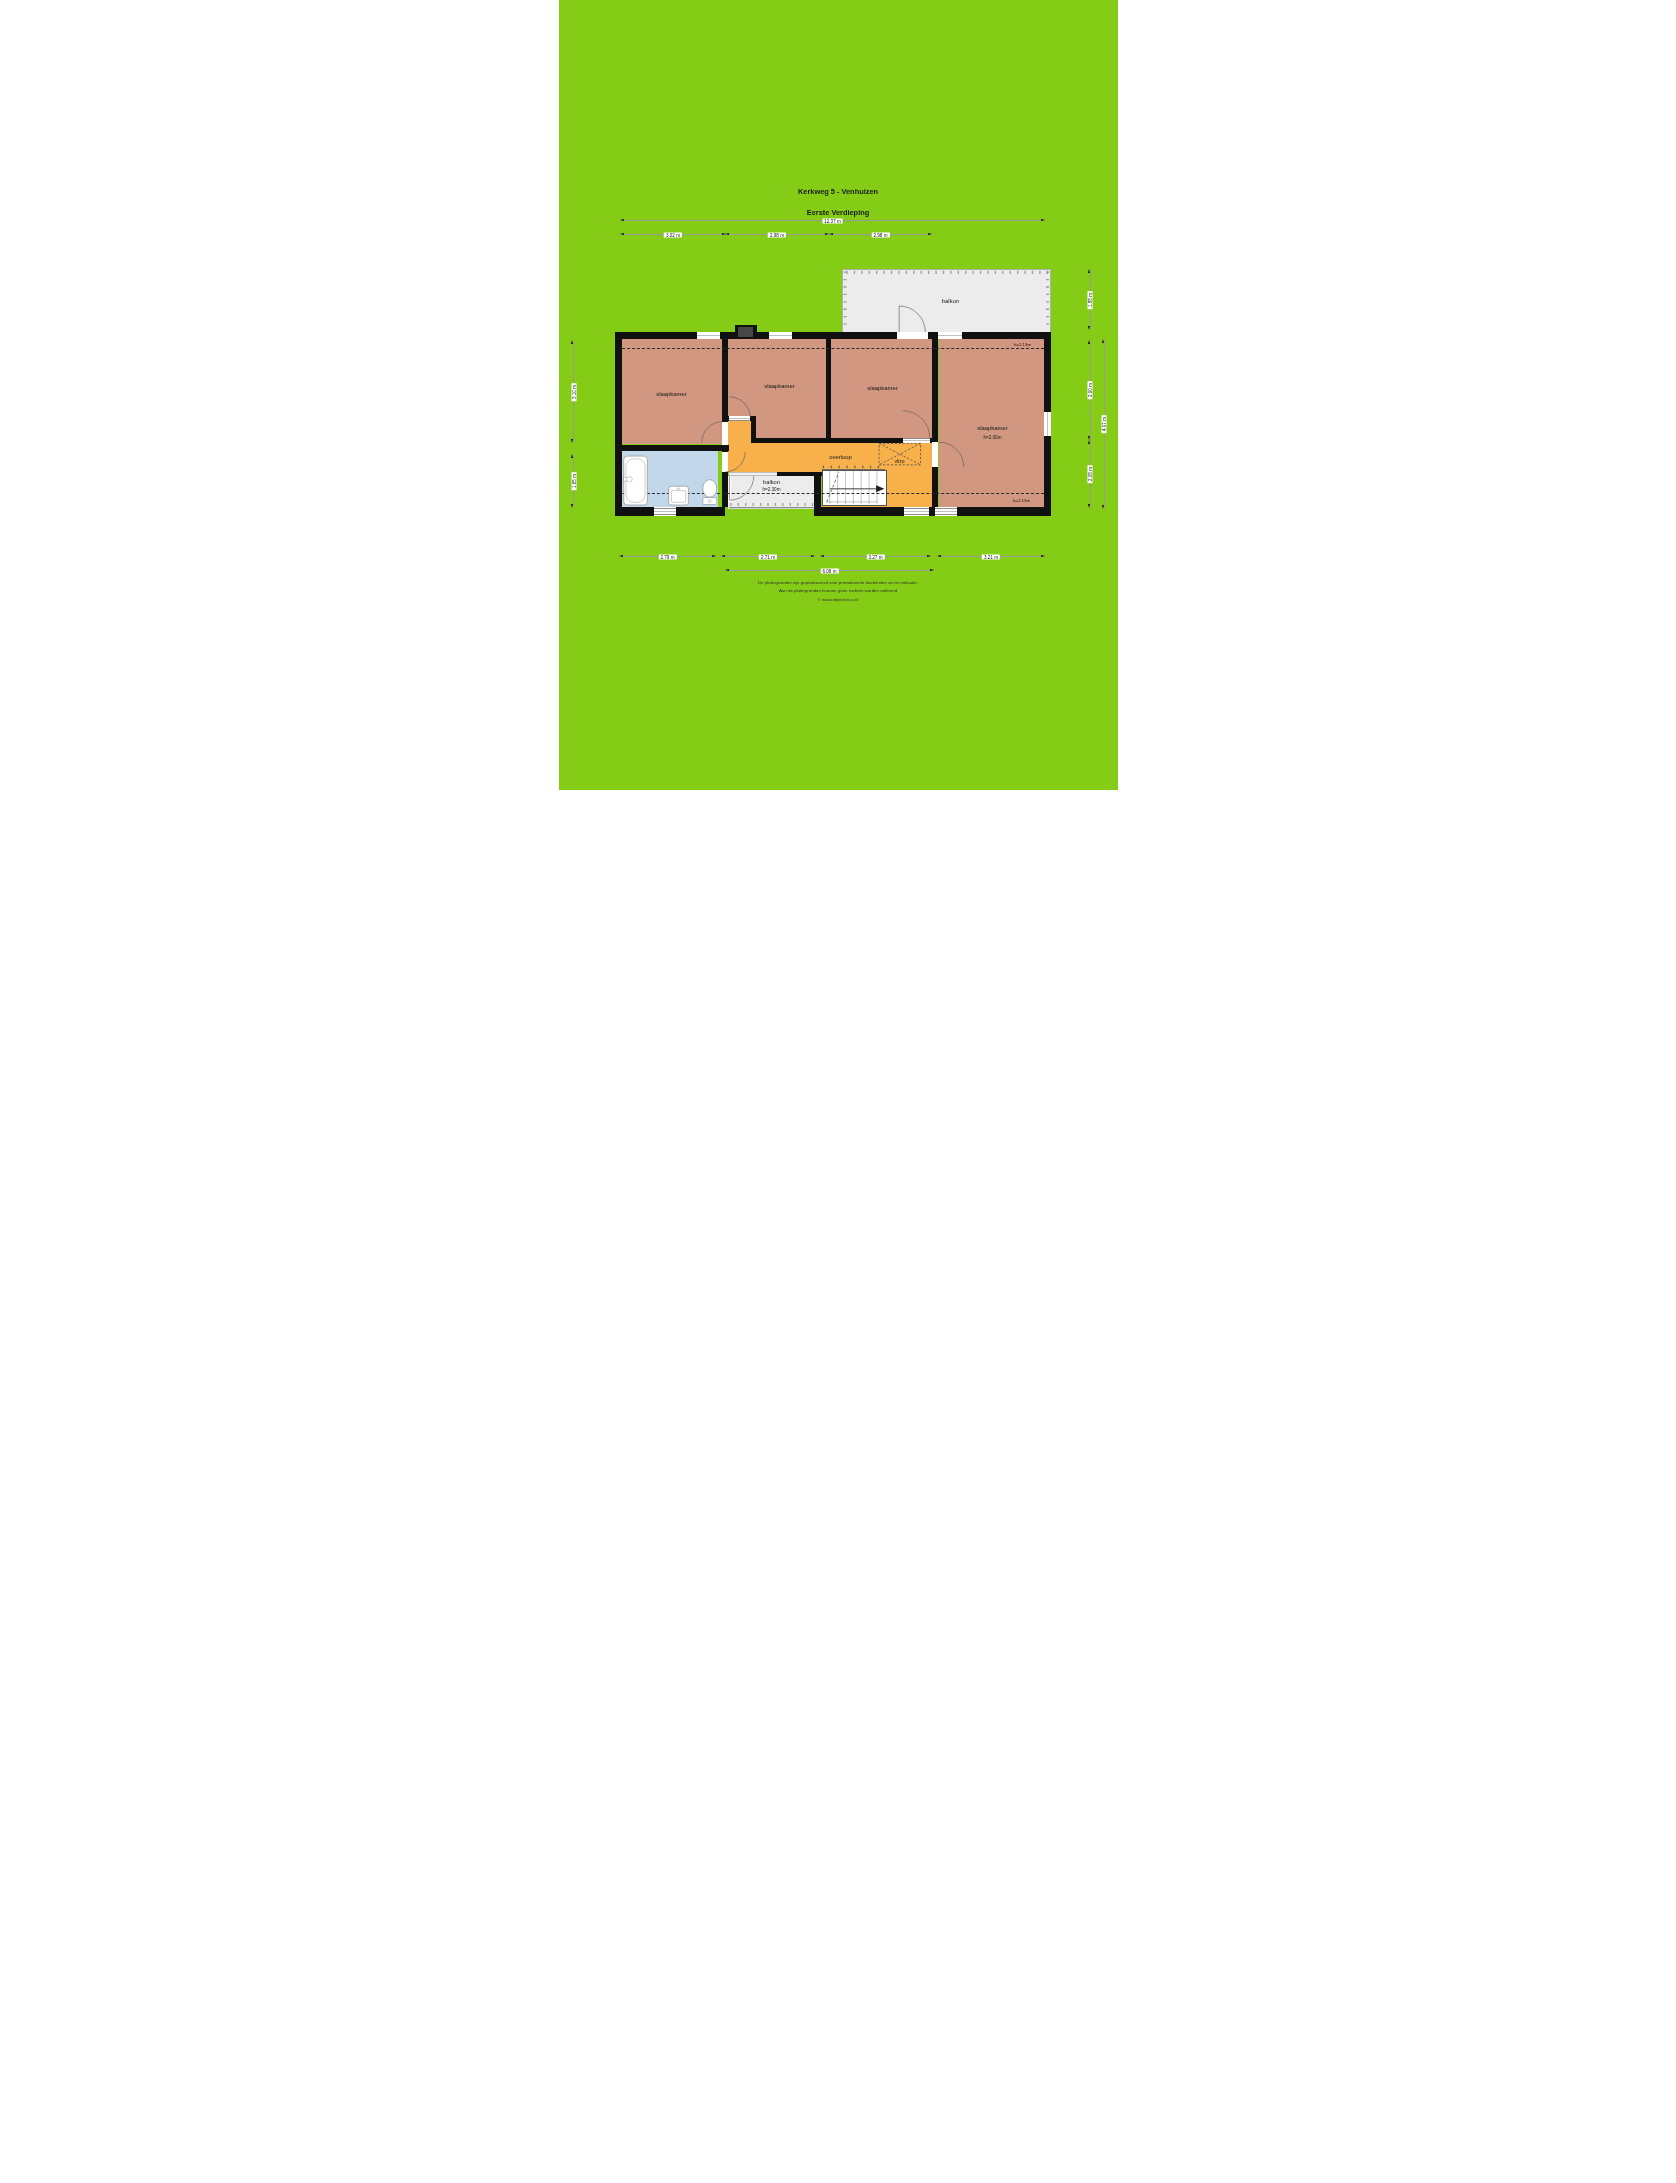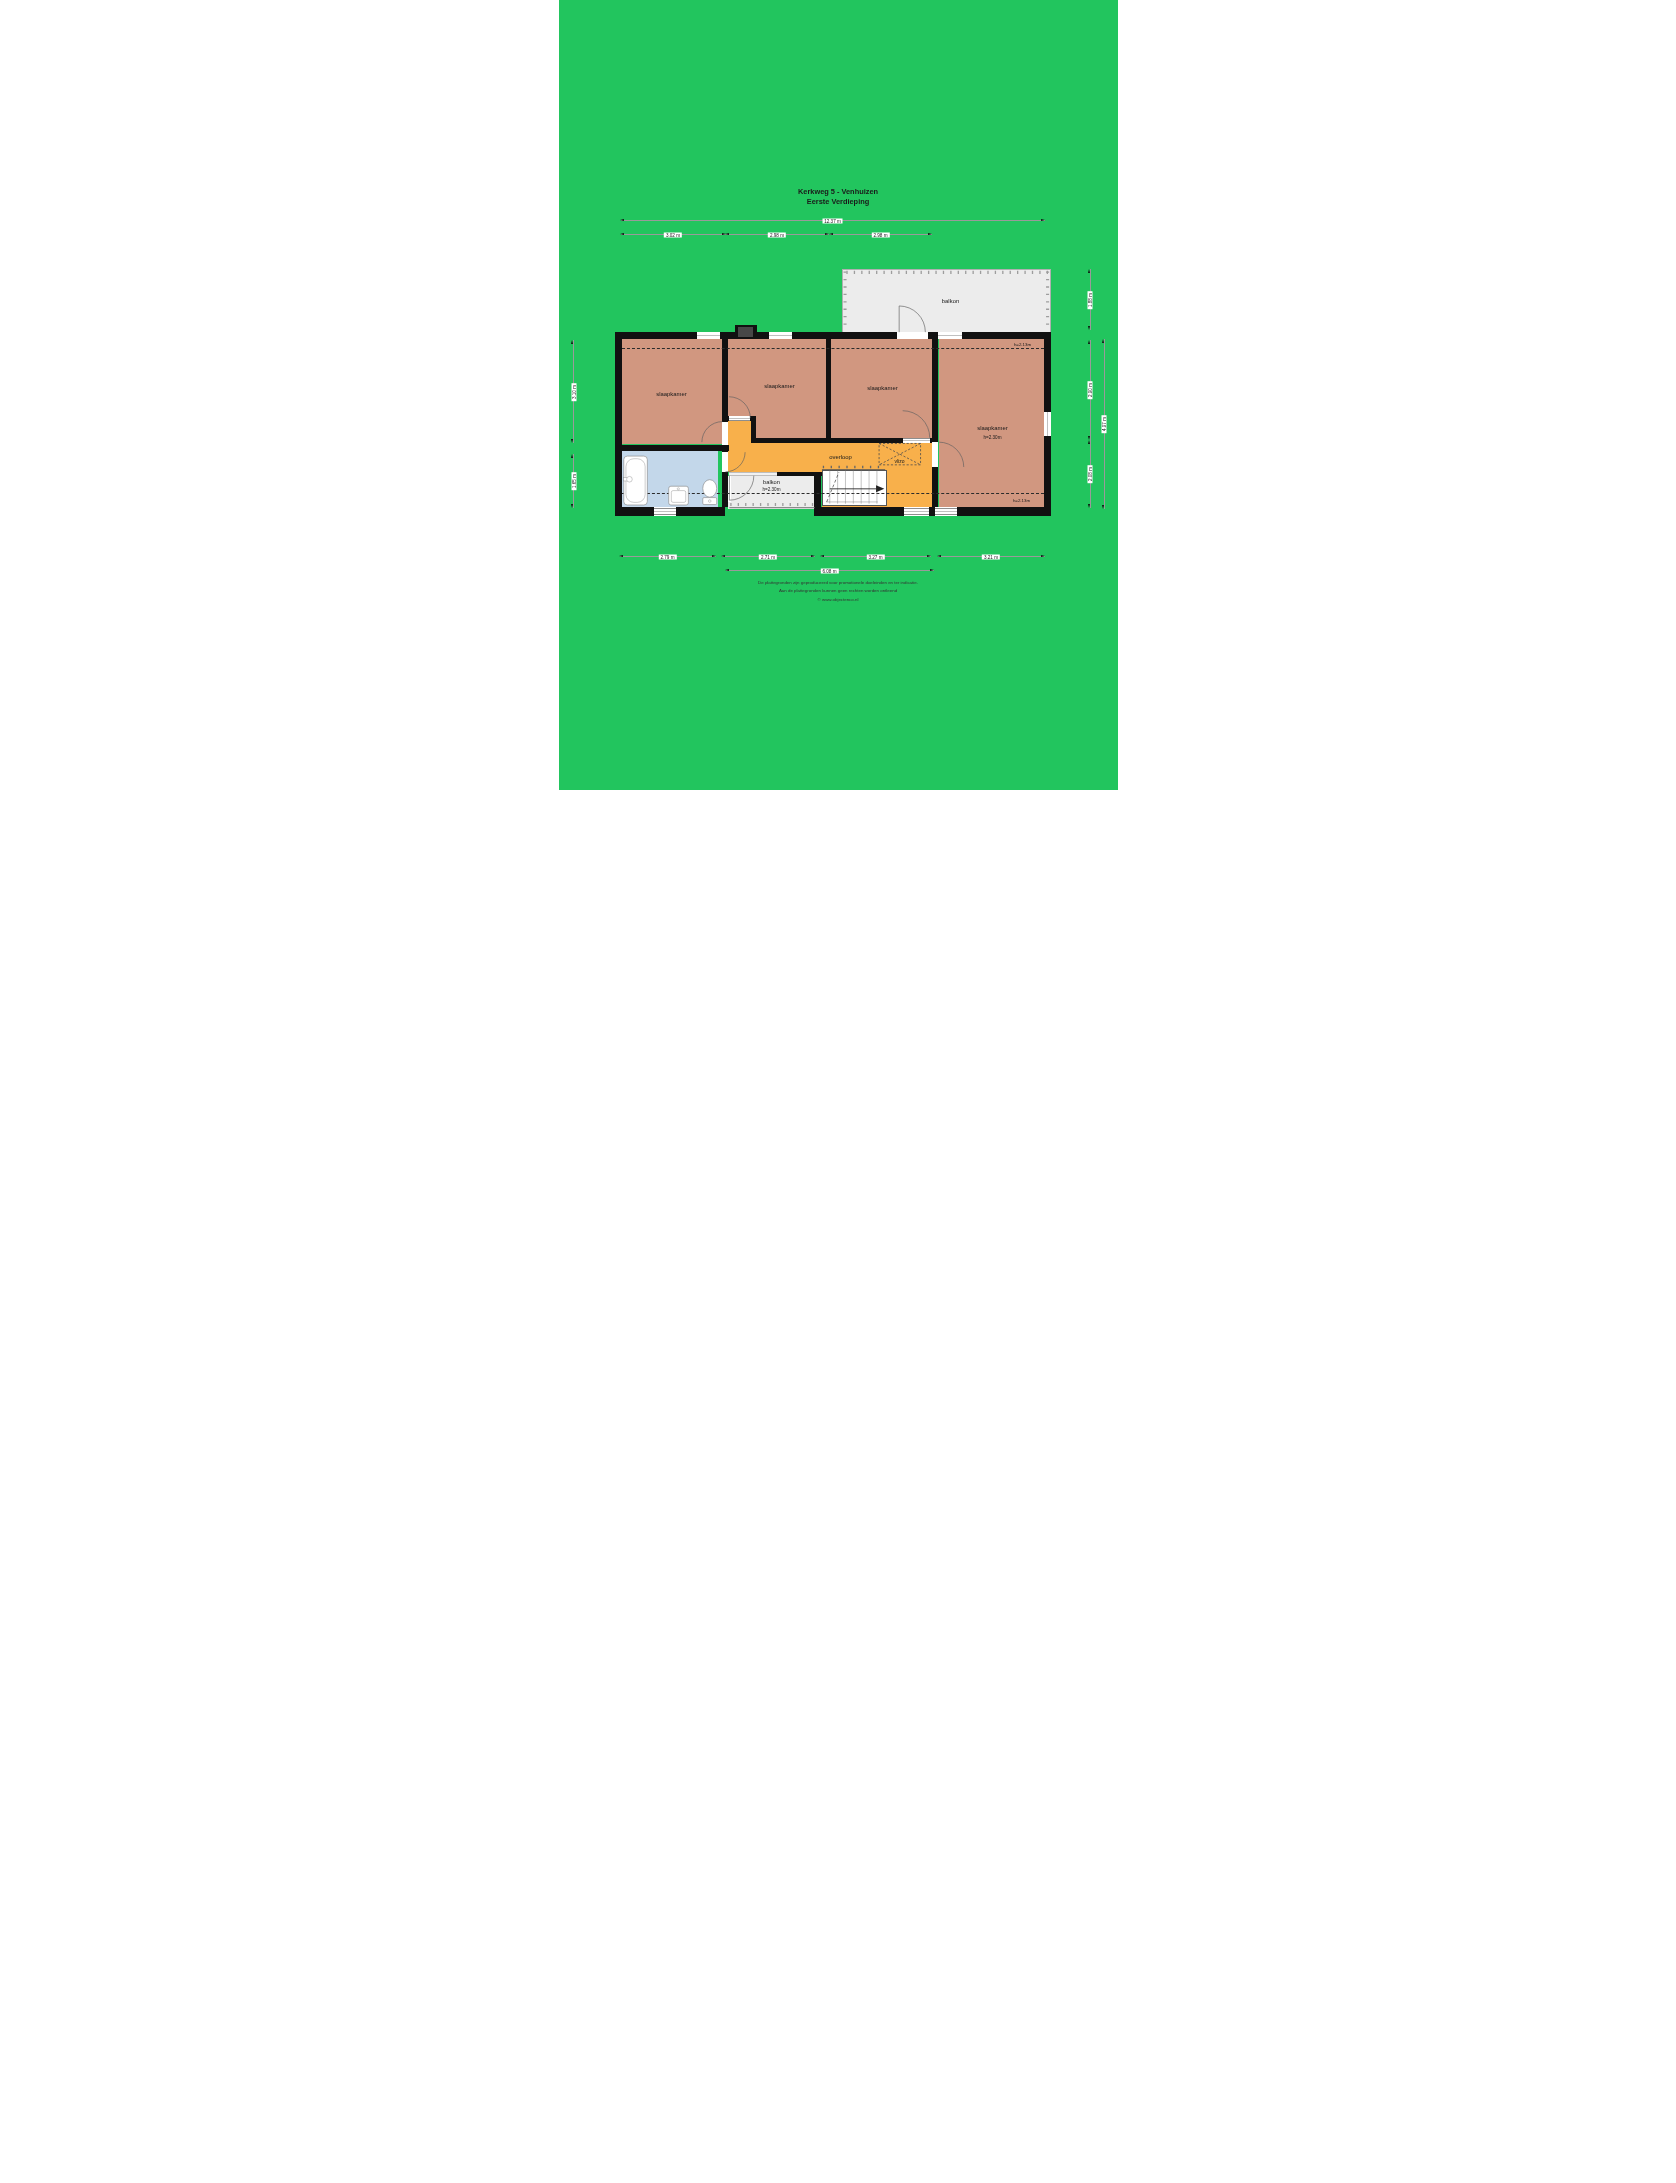--- a/index.html
+++ b/index.html
@@ -1,16 +1,16 @@
 <!DOCTYPE html>
 <html style="font-size:7px"><head>
 <meta charset="utf-8">
 <style>
   html,body{margin:0;padding:0;background:#fff;}
-  .page{position:relative;width:559px;height:790px;margin:0 auto;background:#22c55e;
+  .page{position:relative;width:559px;height:790px;margin:0 auto;background:#84cc16;
         font-family:"Liberation Sans",sans-serif;color:#1a1a1a;overflow:hidden;}
   .floor{position:absolute;z-index:10;}
   .stairs{position:absolute;z-index:20;background:#fff;border:0.4px solid #555;}
   .wall{position:absolute;background:#111;z-index:30;}
   .wall-inner{position:absolute;background:#474747;z-index:31;}
   .win-h{position:absolute;z-index:40;background:linear-gradient(180deg,#fff 0 10%,#8e8e8e 10% 19%,#fff 19% 44%,#c0c0c0 44% 56%,#fff 56% 81%,#8e8e8e 81% 90%,#fff 90% 100%);}
   .win-v{position:absolute;z-index:40;background:linear-gradient(90deg,#fff 0 10%,#8e8e8e 10% 19%,#fff 19% 44%,#c0c0c0 44% 56%,#fff 56% 81%,#8e8e8e 81% 90%,#fff 90% 100%);}
   .win-band{position:absolute;z-index:40;background:linear-gradient(180deg,#bdbdbd 0 22%,#f1f1f1 22% 78%,#bdbdbd 78% 100%);}
   .door-gap{position:absolute;background:#fff;z-index:40;}
   .balk-top{position:absolute;z-index:5;background:#ececec;border:0.9px solid #b0b0b0;border-bottom:none;}
@@ -29,21 +29,21 @@
   .dim-v::before{content:"";position:absolute;top:-0.4px;left:-2.6px;border-left:1.7px solid transparent;border-right:1.7px solid transparent;border-bottom:4.4px solid #111;}
   .dim-v::after{content:"";position:absolute;bottom:-0.4px;left:-2.6px;border-left:1.7px solid transparent;border-right:1.7px solid transparent;border-top:4.4px solid #111;}
   .dim-v>span{position:absolute;top:50%;left:-0.4px;transform:translate(-50%,-50%) rotate(-90deg);background:#fff;padding:0 2.2px;font-size:4.6px;white-space:nowrap;}
 </style>
 </head>
 <body>
 
 <div class="page">
 
   <div class="title" style="top:187px;">Kerkweg 5 - Venhuizen</div>
-  <div class="title" style="top:197px;">Eerste Verdieping</div>
+  <div class="title" style="top:208px;">Eerste Verdieping</div>
 
   <div class="dim-h" style="left:62px;top:220px;width:424px;">
       <span>12.37 m</span>
     </div>
   <div class="dim-h" style="left:62px;top:234px;width:105px;">
       <span>3.02 m</span>
     </div>
   <div class="dim-h" style="left:167px;top:234px;width:103px;">
       <span>2.98 m</span>
     </div>

